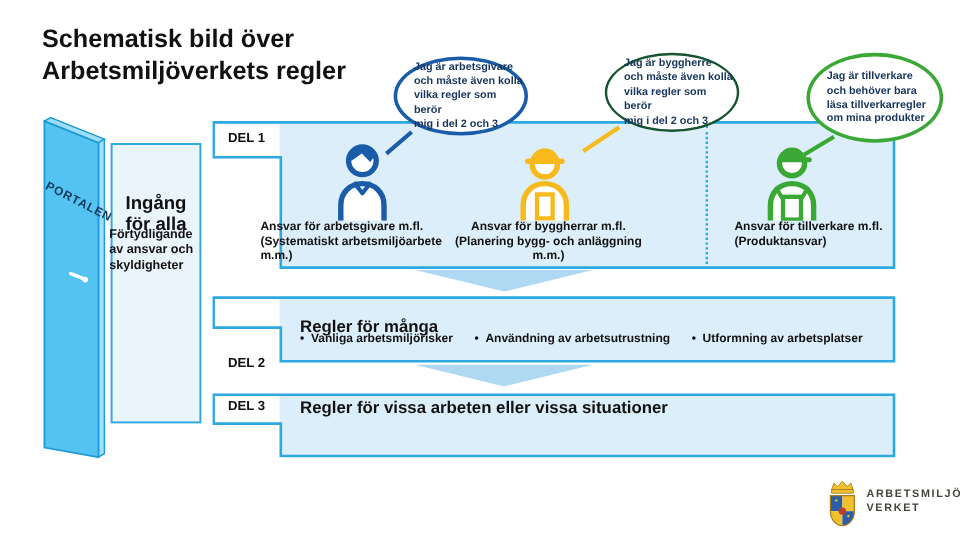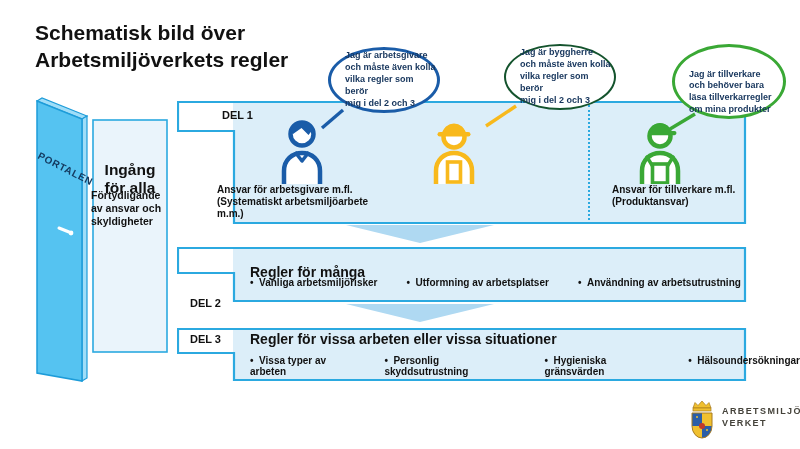--- a/index.html
+++ b/index.html
@@ -8,21 +8,21 @@
   .abs{position:absolute;}
   .ml{white-space:pre-line;}
 
   .page-title{left:35px;top:20px;width:280px;font-size:21px;font-weight:bold;line-height:1.28;color:#111;}
 
   
   .bubble{border-radius:50%;background:#fff;display:flex;align-items:center;z-index:6;box-sizing:border-box;}
   .bubble .txt{font-size:9px;font-weight:bold;line-height:1.32;color:#16355C;padding-left:14px;}
   .bubble1{left:328px;top:47px;width:112px;height:66px;border:3px solid #1A5CA8;}
   .bubble2{left:504px;top:44px;width:112px;height:66px;border:2px solid #14532d;}
-  .bubble3{left:672px;top:44px;width:114px;height:75px;border:3px solid #3AA835;align-items:flex-end;}
+  .bubble3{left:672px;top:44px;width:114px;height:75px;border:3px solid #3AA835;}
 
   .del-label{font-size:11px;font-weight:bold;color:#111;z-index:4;}
   .caption{font-size:10px;font-weight:bold;line-height:1.22;color:#111;z-index:4;}
   .heading{font-size:14px;font-weight:bold;color:#111;z-index:4;}
   .bullets{display:flex;z-index:4;}
   .bullet-item{font-size:10px;font-weight:bold;color:#111;}
   .bullet-item::before{content:"•\00a0\00a0";}
 
   .arrow-down{width:0;height:0;border-left:74px solid transparent;border-right:74px solid transparent;
               border-top:18px solid #AFD9F2;z-index:2;}
@@ -66,21 +66,21 @@
 för alla</div>
   <div class="abs door-subtext ml">Förtydligande
 av ansvar och
 skyldigheter</div>
 
   <svg class="abs" style="left:177px;top:100px;z-index:1;" width="570" height="126" viewBox="0 0 570 126">
     <polygon points="1,2 568,2 568,123 57,123 57,31 1,31" fill="#DCEEF9"></polygon>
     <rect x="2" y="3" width="54" height="27" fill="#FFFFFF"></rect>
     <polygon points="1,2 568,2 568,123 57,123 57,31 1,31" fill="none" stroke="#2BA9E0" stroke-width="2.2"></polygon>
   </svg>
-  <div class="abs del-label" style="left:190px;top:109px;margin-left:32px;">DEL 1</div>
+  <div class="abs del-label" style="left:190px;top:109px;">DEL 1</div>
   <div class="abs dotted-divider"></div>
 
   <svg class="abs" style="left:272px;top:116px;z-index:4;" width="60" height="68" viewBox="0 0 60 68">
     <path d="M12 68 V55 C12 44 20 37 30 37 C40 37 48 44 48 55 V68" fill="#FFFFFF" stroke="#1A5CA8" stroke-width="4.5" stroke-linejoin="round"></path>
     <path d="M23 36 L30 45 L37 36" fill="none" stroke="#1A5CA8" stroke-width="3.5" stroke-linejoin="round"></path>
     <circle cx="30" cy="18" r="11.5" fill="#FFFFFF" stroke="#1A5CA8" stroke-width="4.5"></circle>
     <path d="M18.5 15 a12 12 0 0 1 22.5 -2 l-4.5 6 -7 -7 -8.5 6 z" fill="#1A5CA8"></path>
   </svg>
   <svg class="abs" style="left:424px;top:118px;z-index:4;" width="60" height="66" viewBox="0 0 60 66">
     <path d="M12 66 V53 C12 42 20 35 30 35 C40 35 48 42 48 53 V66" fill="#FFFFFF" stroke="#F8B91C" stroke-width="4.5" stroke-linejoin="round"></path>
@@ -93,20 +93,22 @@
     <path d="M12 68 V55 C12 44 20 37 30 37 C40 37 48 44 48 55 V68" fill="#FFFFFF" stroke="#3AA835" stroke-width="4.5" stroke-linejoin="round"></path>
     <path d="M22.5 50 L17 41 M37.5 50 L43 41" stroke="#3AA835" stroke-width="3.4" stroke-linecap="round"></path>
     <rect x="22.5" y="48" width="15" height="19" fill="#FFFFFF" stroke="#3AA835" stroke-width="3.6"></rect>
     <circle cx="30" cy="20" r="10.5" fill="#FFFFFF" stroke="#3AA835" stroke-width="4.5"></circle>
     <path d="M19.5 16.5 a10.5 9.5 0 0 1 21 0 z" fill="#3AA835"></path>
     <rect x="19.5" y="15" width="27" height="4.2" rx="2.1" fill="#3AA835"></rect>
   </svg>
 
   <div class="abs caption ml" style="left:217px;top:184px;width:180px;text-align:left;">Ansvar för arbetsgivare m.fl.
 (Systematiskt arbetsmiljöarbete m.m.)</div>
+  <div class="abs caption ml" style="left:367px;top:184px;width:180px;text-align:center;">Ansvar för byggherrar m.fl.
+(Planering bygg- och anläggning m.m.)</div>
   <div class="abs caption ml" style="left:612px;top:184px;width:140px;">Ansvar för tillverkare m.fl.
 (Produktansvar)</div>
 
   <svg class="abs" style="left:0;top:0;z-index:5;pointer-events:none;" width="800" height="449" viewBox="0 0 800 449">
     <line x1="343" y1="110" x2="322" y2="128" stroke="#1A5CA8" stroke-width="3.4"></line>
     <line x1="516" y1="106" x2="486" y2="126" stroke="#F8B91C" stroke-width="3.4"></line>
     <line x1="695" y1="114" x2="670" y2="129" stroke="#3AA835" stroke-width="3.4"></line>
   </svg>
 
   <div class="abs bubble bubble1">
@@ -130,41 +132,35 @@
 
   <div class="abs arrow-down" style="left:346px;top:225px;"></div>
 
   <svg class="abs" style="left:177px;top:246px;z-index:1;" width="570" height="58" viewBox="0 0 570 58">
     <polygon points="1,2 568,2 568,55 57,55 57,27 1,27" fill="#DCEEF9"></polygon>
     <rect x="2" y="3" width="54" height="23" fill="#FFFFFF"></rect>
     <polygon points="1,2 568,2 568,55 57,55 57,27 1,27" fill="none" stroke="#2BA9E0" stroke-width="2.2"></polygon>
   </svg>
   <div class="abs del-label" style="left:190px;top:253px;margin-top:44px;">DEL 2</div>
   <div class="abs heading" style="left:250px;top:252px;margin-top:12px;">Regler för många</div>
-  <div class="abs bullets" style="left:250px;top:277px;gap:29px;">
+  <div class="abs bullets" style="left:250px;top:277px;gap:18px;">
     <span class="bullet-item">Vanliga arbetsmiljörisker</span>
+    <span class="bullet-item">Användning av arbetsutrustning</span>
     <span class="bullet-item">Utformning av arbetsplatser</span>
-    <span class="bullet-item">Användning av arbetsutrustning</span>
   </div>
 
   <div class="abs arrow-down" style="left:346px;top:304px;"></div>
 
   <svg class="abs" style="left:177px;top:327px;z-index:1;" width="570" height="56" viewBox="0 0 570 56">
     <polygon points="1,2 568,2 568,53 57,53 57,26 1,26" fill="#DCEEF9"></polygon>
     <rect x="2" y="3" width="54" height="22" fill="#FFFFFF"></rect>
     <polygon points="1,2 568,2 568,53 57,53 57,26 1,26" fill="none" stroke="#2BA9E0" stroke-width="2.2"></polygon>
   </svg>
   <div class="abs del-label" style="left:190px;top:333px;">DEL 3</div>
   <div class="abs heading" style="left:250px;top:331px;">Regler för vissa arbeten eller vissa situationer</div>
-  <div class="abs bullets" style="left:250px;top:355px;gap:22px;">
-    <span class="bullet-item">Vissa typer av arbeten</span>
-    <span class="bullet-item">Personlig skyddsutrustning</span>
-    <span class="bullet-item">Hygieniska gränsvärden</span>
-    <span class="bullet-item">Hälsoundersökningar</span>
-  </div>
 
   <svg class="abs" style="left:687px;top:399px;z-index:3;" width="30" height="44" viewBox="0 0 30 44">
     <path d="M6 9 L8 3.5 L11 6.5 L15 2 L19 6.5 L22 3.5 L24 9 Z" fill="#F0C02F" stroke="#A87B1E" stroke-width="0.7"></path>
     <rect x="6" y="9" width="18" height="3" fill="#F0C02F" stroke="#A87B1E" stroke-width="0.7"></rect>
     <clipPath id="shieldClip">
         <path d="M5 14 h20 v13 a10 12 0 0 1 -20 0 z"></path>
       </clipPath>
     <g clip-path="url(#shieldClip)">
       <rect x="5" y="14" width="10" height="13" fill="#2B5EA7"></rect>
       <rect x="15" y="14" width="10" height="13" fill="#F0C02F"></rect>

